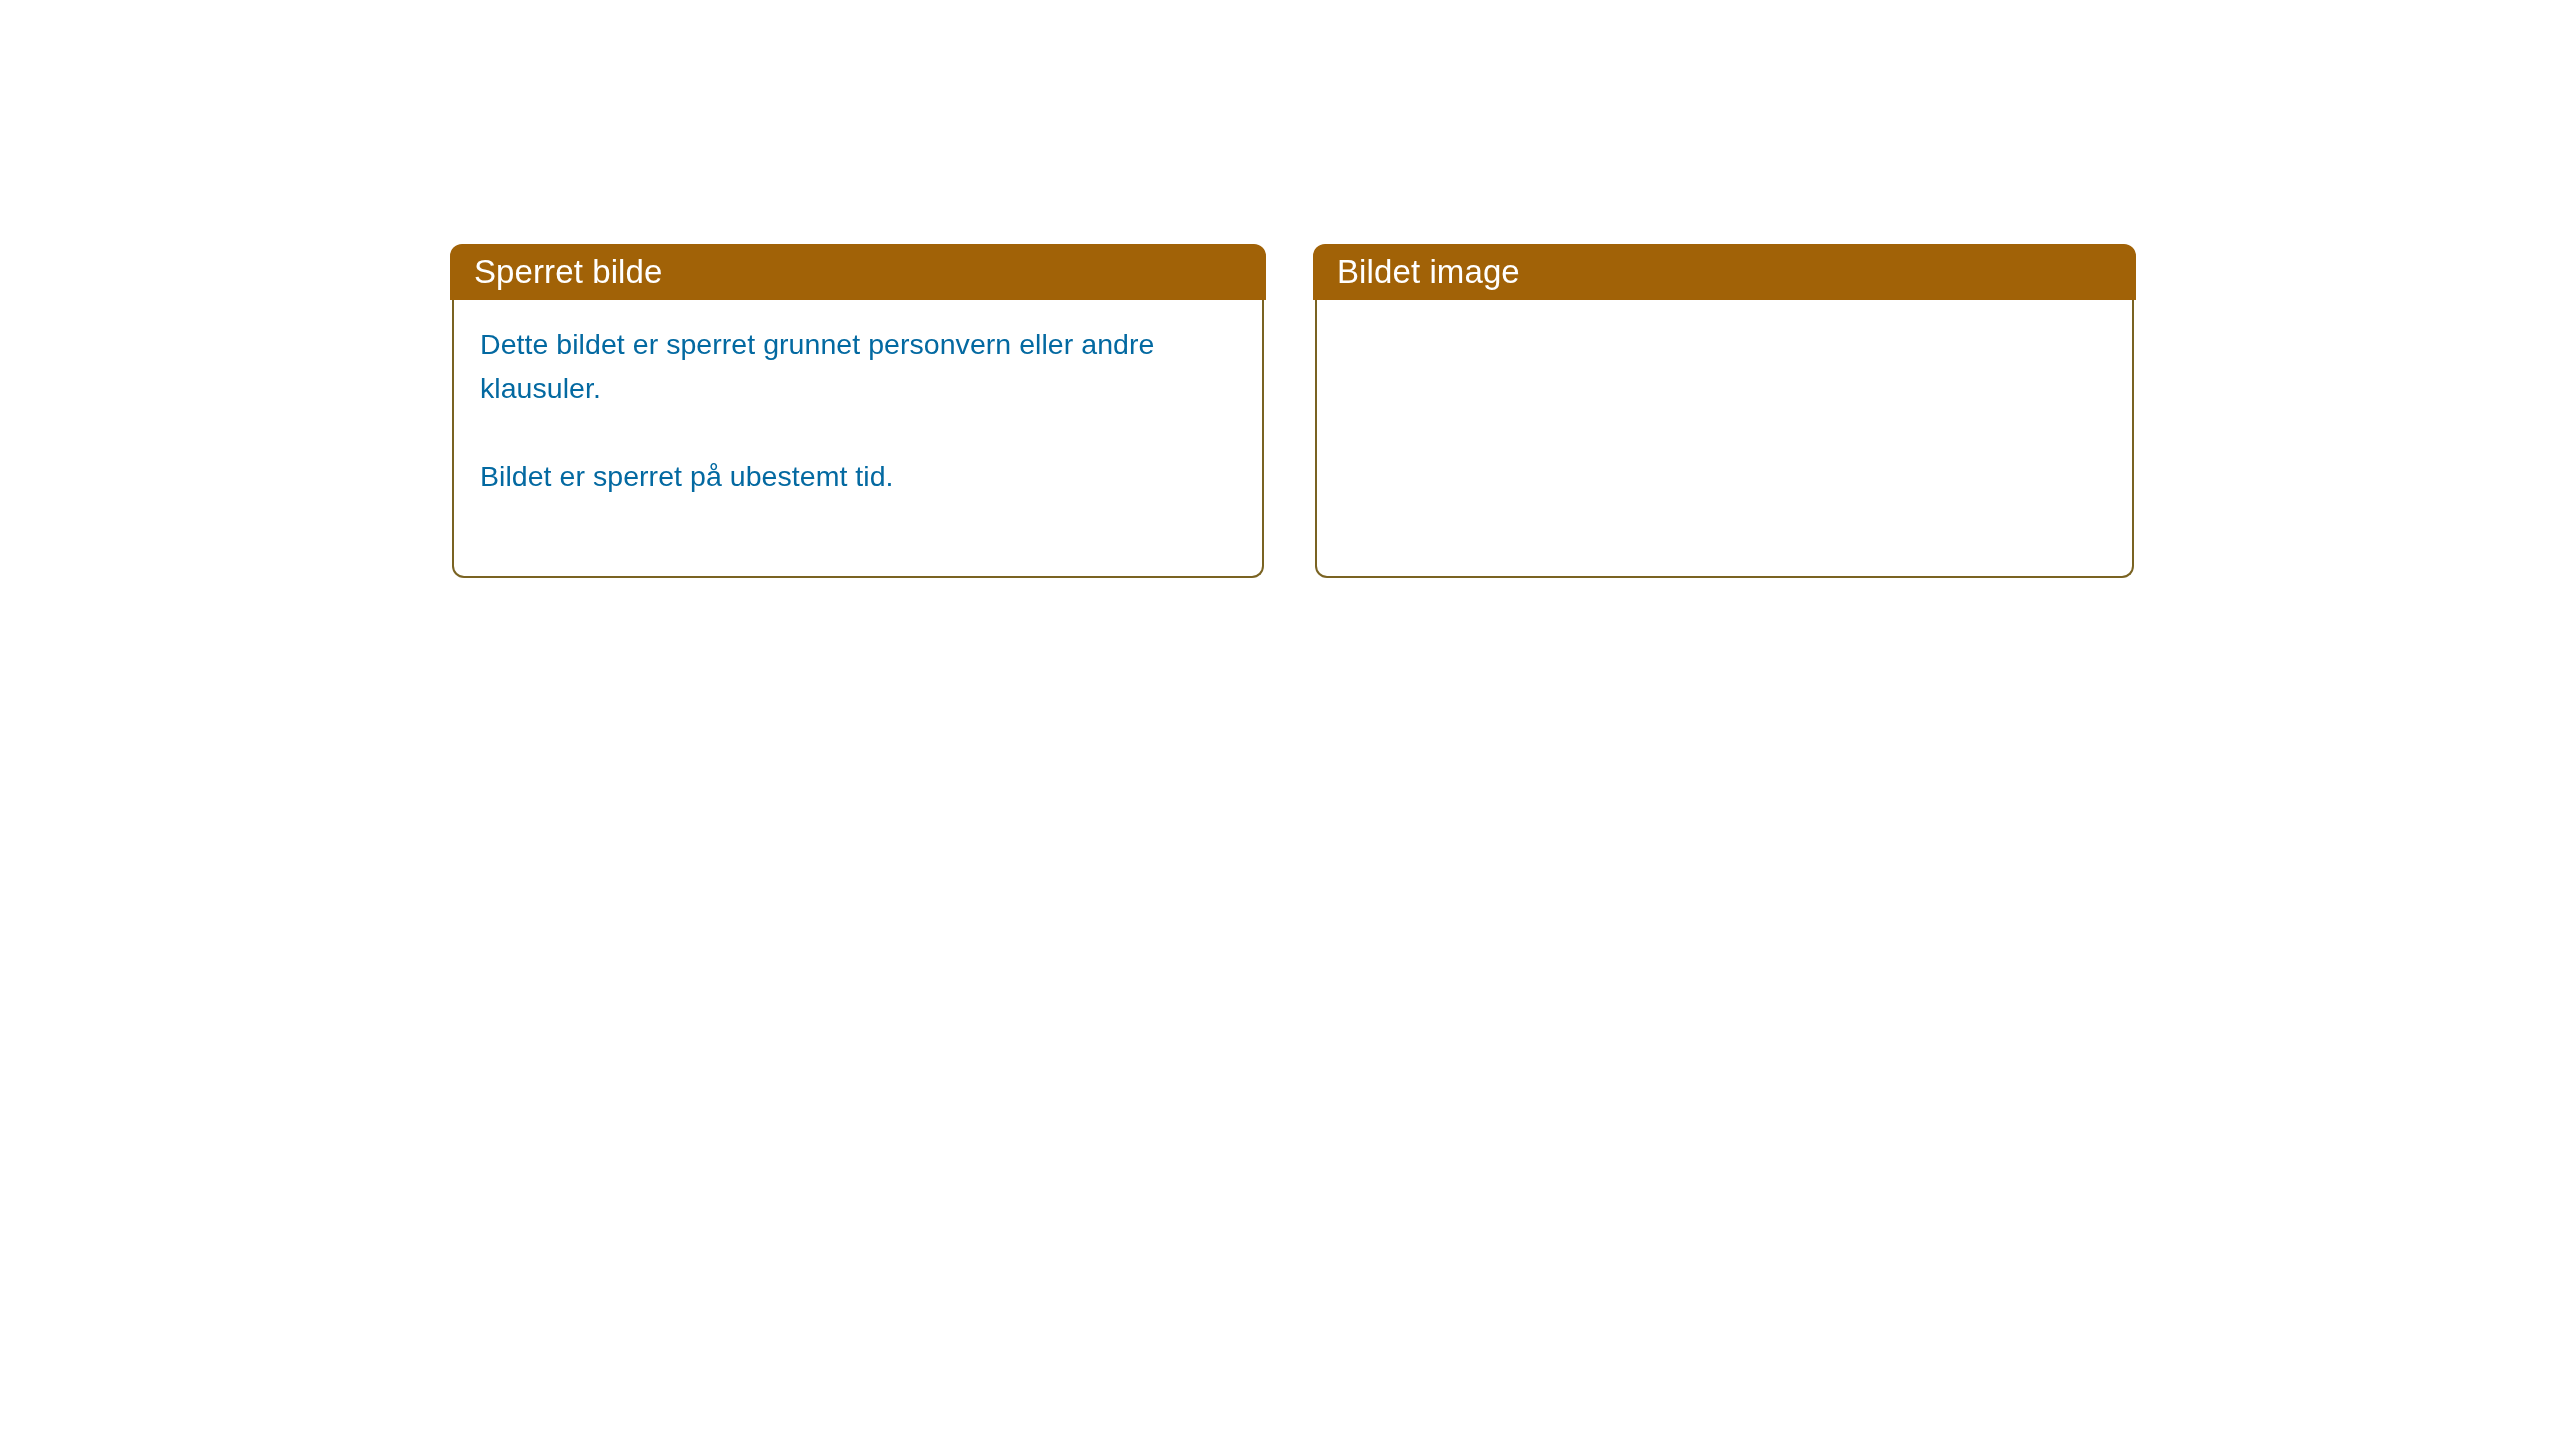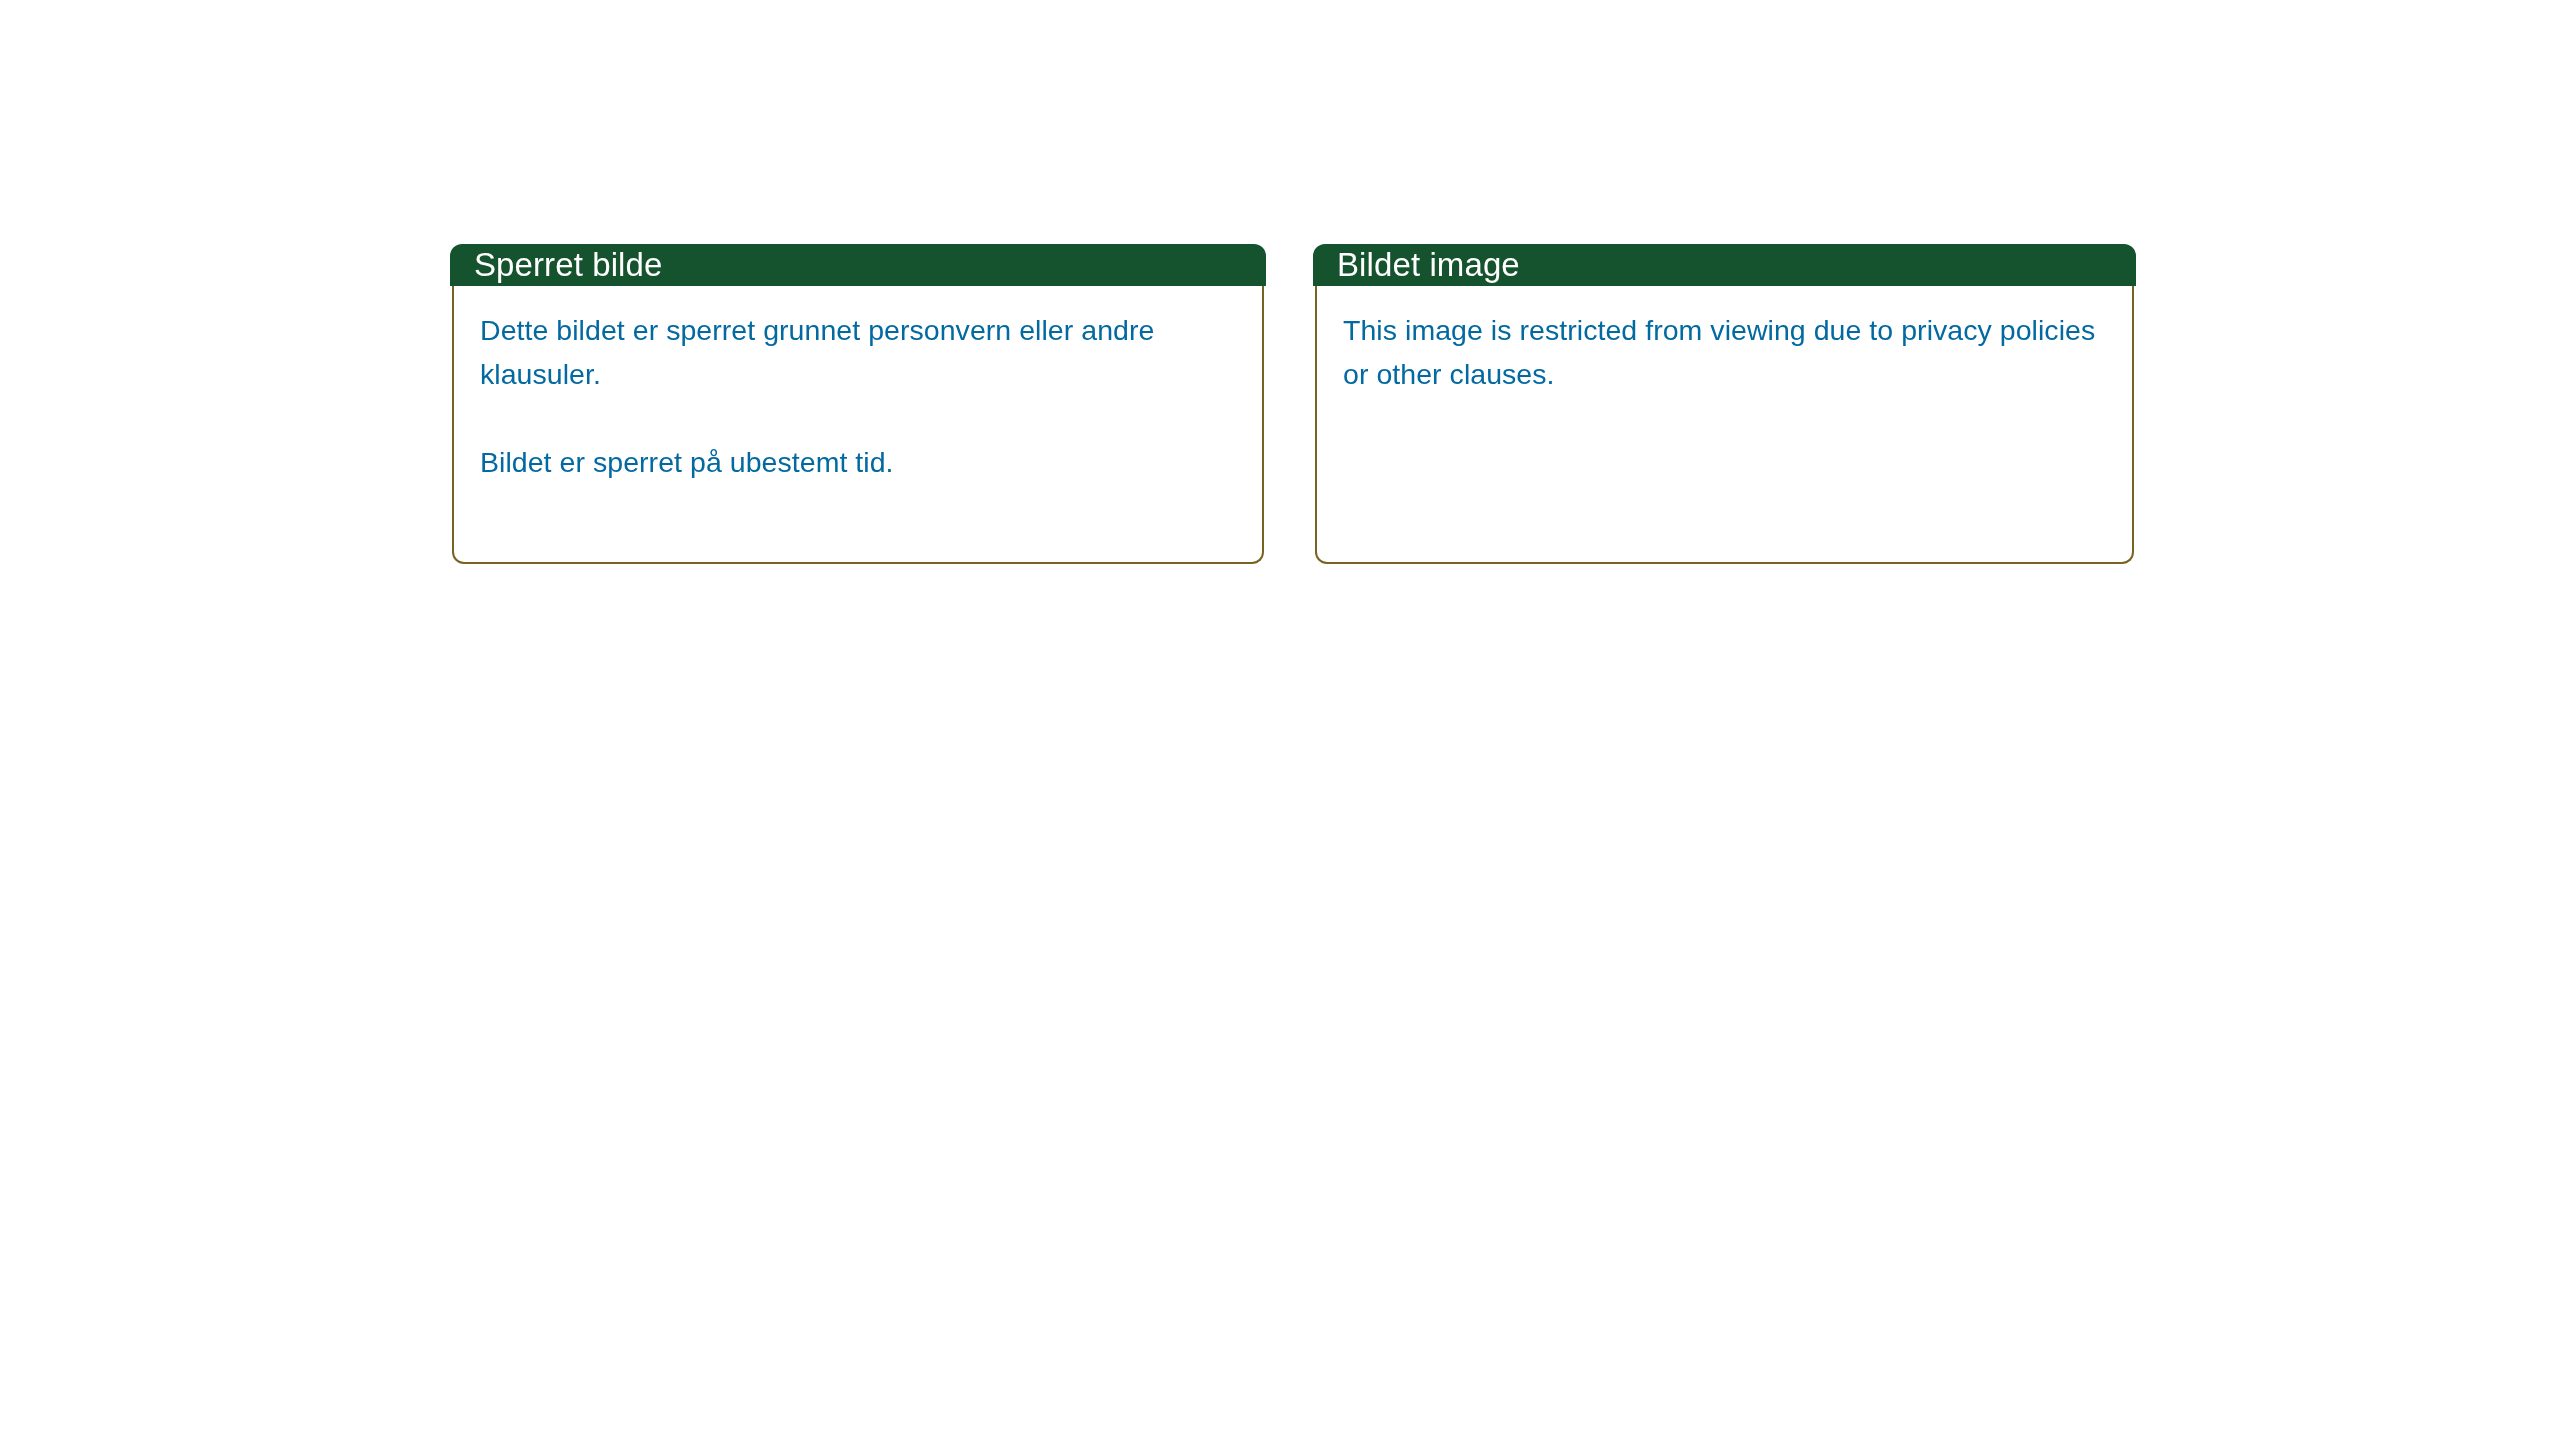--- a/index.html
+++ b/index.html
@@ -37,22 +37,22 @@
   }
 
   .notice-card.card-en {
     left: 1313px;
     width: 823px;
   }
 
   .card-header {
     position: relative;
     box-sizing: border-box;
-    height: 42px;
-    background: #14532d;
+    height: 56px;
+    background: #a16207;
     border-radius: 12px 12px 0 0;
     padding: 0 0 0 24px;
     display: flex;
     align-items: center;
     overflow: hidden;
   }
 
   .card-title {
     color: #ffffff;
     font-size: 33px;
@@ -106,17 +106,16 @@
       <p class="card-paragraph">Dette bildet er sperret grunnet personvern eller andre klausuler.</p>
       <p class="card-paragraph">Bildet er sperret på ubestemt tid.</p>
     </div>
   </section>
 
   <section class="notice-card card-en">
     <div class="card-header">
       <h2 class="card-title">Bildet image</h2>
     </div>
     <div class="card-body">
-      <p class="card-paragraph">This image is restricted from viewing due to privacy policies or other clauses.</p>
     </div>
   </section>
 
 </div>
 
 </body></html>

